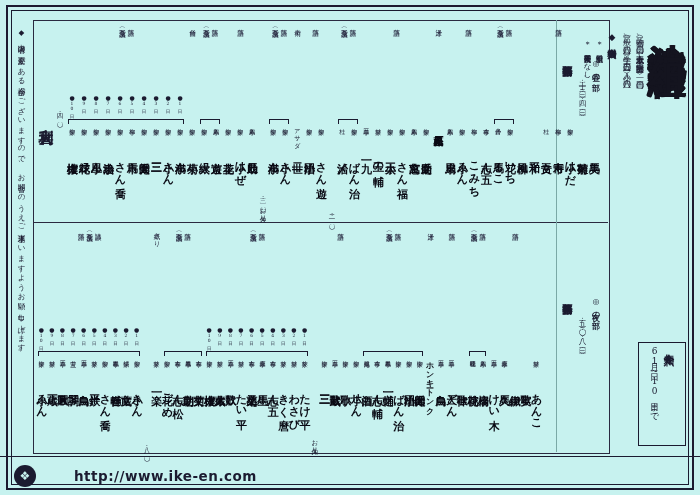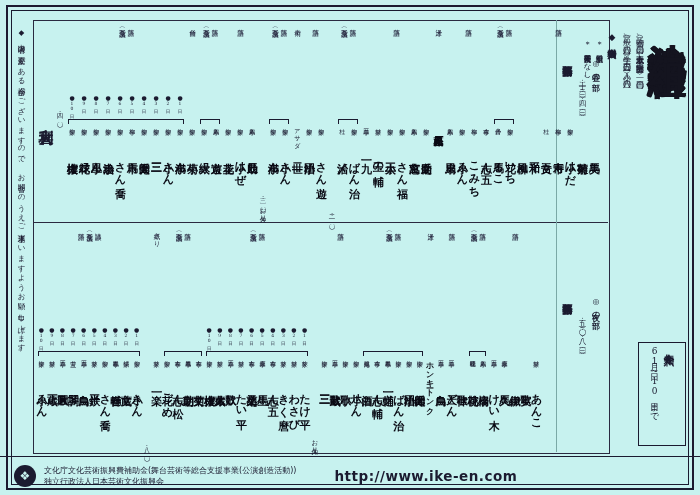--- a/index.html
+++ b/index.html
@@ -1022,19 +1022,15 @@
           </div>
           <div class="name-cell" style="width: 10.6px;">
             <div class="pname">あんこ</div>
           </div>
         </div>
       </div>
     </div>
 
   <div class="footer">
     <div class="logo">❖</div>
-    <div class="credits">
-      <div>文化庁文化芸術振興費補助金(舞台芸術等総合支援事業(公演創造活動))</div>
-      <div>独立行政法人日本芸術文化振興会</div>
-    </div>
     <div class="url">http://www.ike-en.com</div>
   </div>
 </div>
 
 </body></html>

